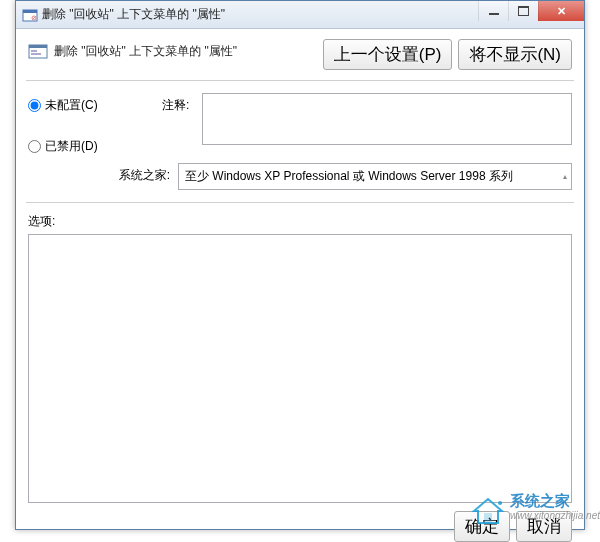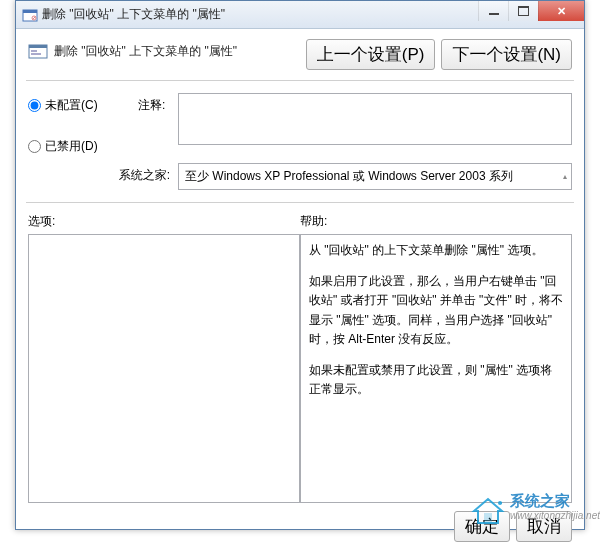--- a/index.html
+++ b/index.html
@@ -136,20 +136,21 @@
     }
     .radio-item input { margin: 0; }
     .radio-item label { cursor: pointer; }
     .comment-section {
       flex: 1;
       display: flex;
     }
     .comment-label {
       width: 40px;
       padding-top: 4px;
+      margin-left: 24px;
     }
     .comment-box {
       flex: 1;
       height: 52px;
       border: 1px solid #abadb3;
       background: #fff;
       resize: none;
       font-family: inherit;
       font-size: 12px;
       padding: 2px 4px;
@@ -274,21 +275,21 @@
       <svg viewBox="0 0 20 20">
           <rect x="1" y="4" width="18" height="13" fill="#fff" stroke="#5a7fa8" stroke-width="1"></rect>
           <rect x="1" y="4" width="18" height="3" fill="#5a7fa8"></rect>
           <rect x="3" y="9" width="6" height="2" fill="#aac"></rect>
           <rect x="3" y="12" width="10" height="2" fill="#aac"></rect>
         </svg>
     </span>
     <div class="header-title">删除 "回收站" 上下文菜单的 "属性"</div>
     <div class="nav-buttons">
       <button class="btn">上一个设置(P)</button>
-      <button class="btn">下一个设置(N)</button>
+      <button class="btn">将不显示(N)</button>
     </div>
   </div>
 
   <div class="divider"></div>
 
   <div class="config-row">
     <div class="radio-group">
       <div class="radio-item">
         <input type="radio" name="state" id="r1" checked="" style="">
         <label for="r1">未配置(C)</label>
@@ -300,39 +301,31 @@
     </div>
     <div class="comment-section">
       <div class="comment-label">注释:</div>
       <textarea class="comment-box" value="" style=""></textarea>
     </div>
   </div>
 
   <div class="platform-row">
     <div class="platform-label">系统之家:</div>
     <div class="platform-value">
-      <span>至少 Windows XP Professional 或 Windows Server 2003 系列</span>
+      <span>至少 Windows XP Professional 或 Windows Server 1998 系列</span>
       <span class="scroll-indicator"></span>
     </div>
   </div>
 
   <div class="divider"></div>
 
   <div class="lower-panel">
     <div class="panel-col">
       <div class="panel-label">选项:</div>
       <div class="panel-box"></div>
-    </div>
-    <div class="panel-col">
-      <div class="panel-label">帮助:</div>
-      <div class="panel-box help-text">
-        <p>从 "回收站" 的上下文菜单删除 "属性" 选项。</p>
-        <p>如果启用了此设置，那么，当用户右键单击 "回收站" 或者打开 "回收站" 并单击 "文件" 时，将不显示 "属性" 选项。同样，当用户选择 "回收站" 时，按 Alt-Enter 没有反应。</p>
-        <p>如果未配置或禁用了此设置，则 "属性" 选项将正常显示。</p>
-      </div>
     </div>
   </div>
 
   <div class="footer">
     <button class="btn">确定</button>
     <button class="btn">取消</button>
   </div>
 
 </div>
 

